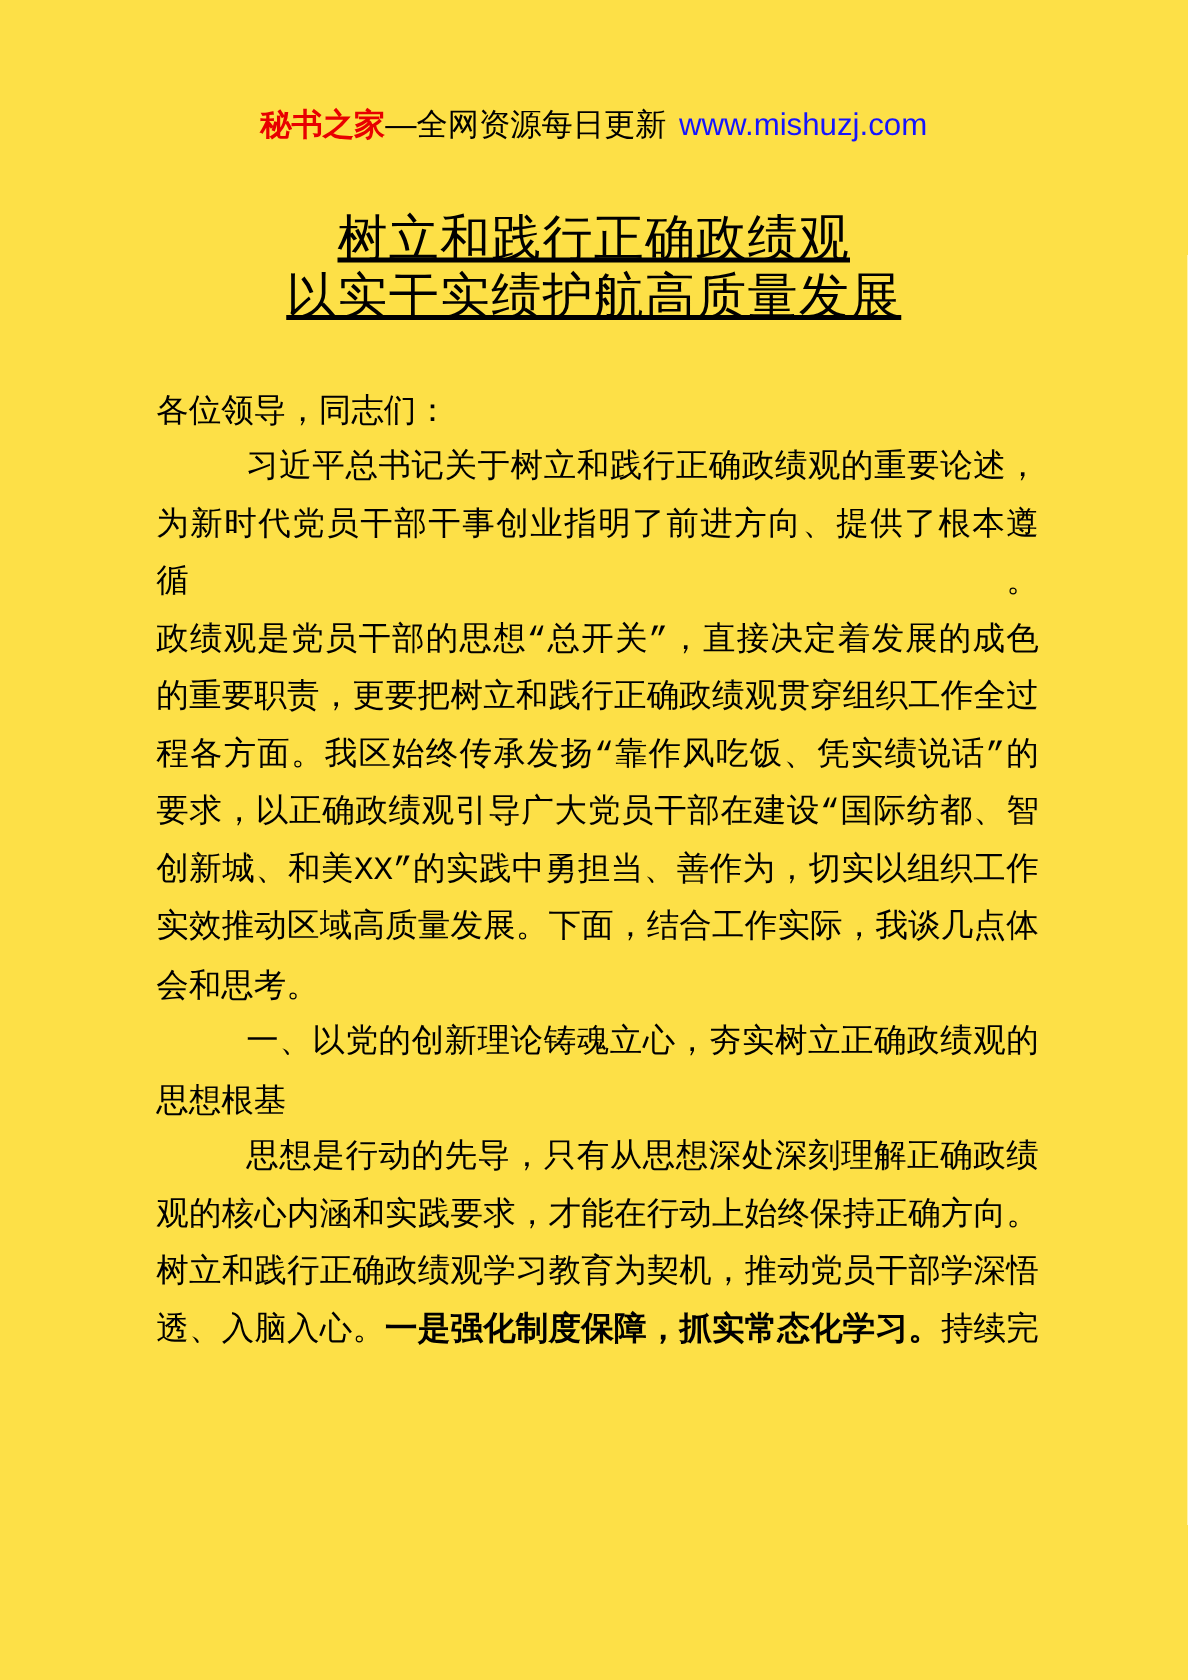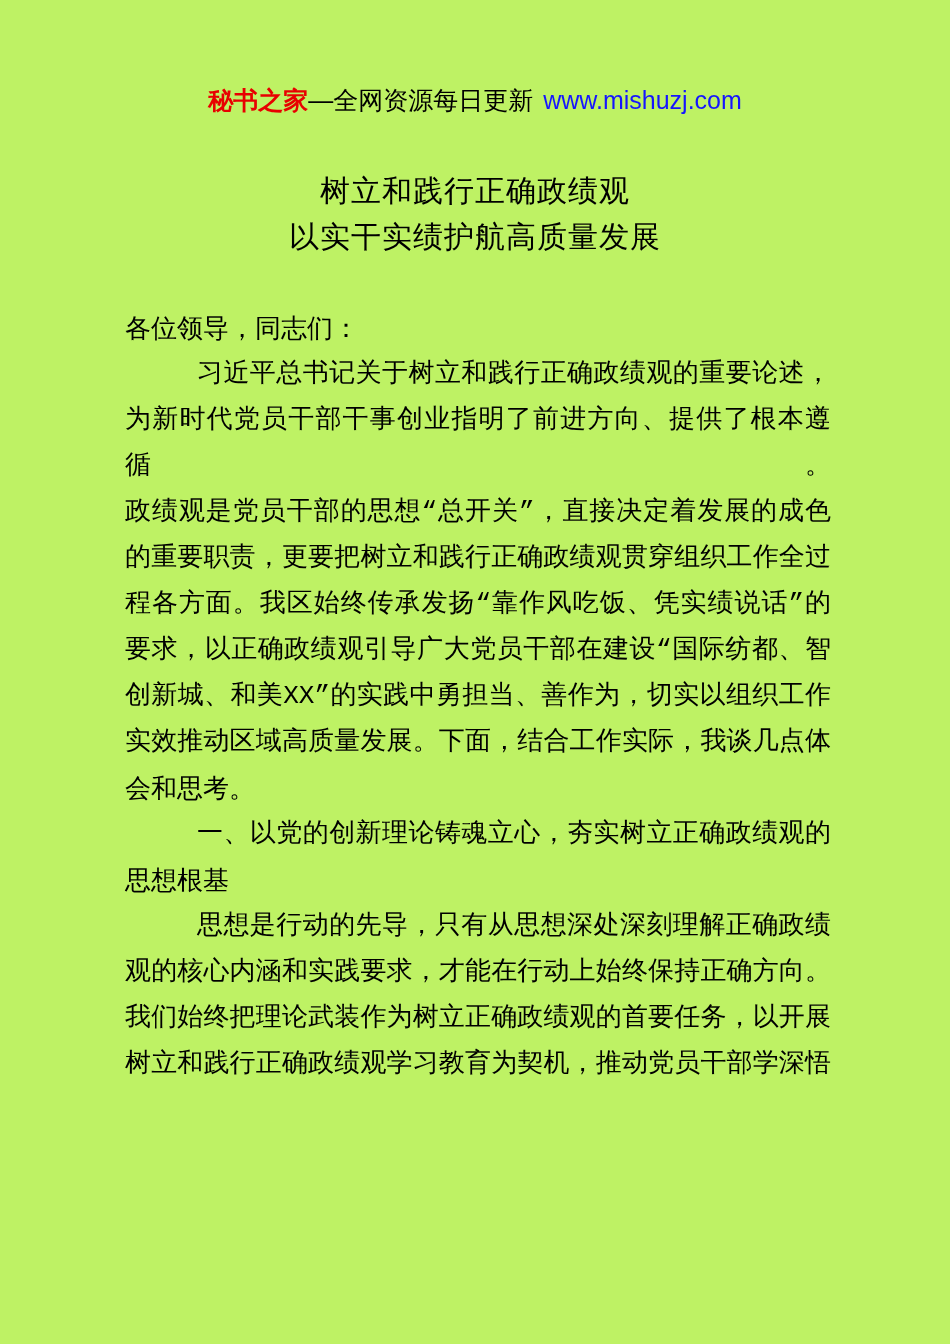--- a/index.html
+++ b/index.html
@@ -1,41 +1,42 @@
 <!DOCTYPE html>
 <html><head>
 <meta charset="utf-8">
 <style>
   html,body{margin:0;padding:0;background:#ffffff;}
   .page{
     position:relative;
     width:950px;height:1344px;
-    background:#bef264;
+    background:#fde047;
     overflow:hidden;
     font-family:"Liberation Sans","DejaVu Sans",sans-serif;
     color:#000000;
   }
   .banner{
     padding-top:84px;
     text-align:center;
     font-size:25px;
     line-height:32px;
     white-space:nowrap;
   }
   .banner .site{color:#e80000;font-weight:bold;}
   .banner .dash{color:#000000;}
   .banner .tagline{color:#000000;}
   .banner .url{color:#1515ff;margin-left:10px;}
   .title{
     margin:52px 0 0 0;
     text-align:center;
-    font-size:30px;
+    font-size:40px;
     font-weight:normal;
     line-height:46px;
     letter-spacing:1px;
+    text-decoration:underline;
   }
   .doc-body{
     margin-top:45px;
     padding-left:125px;
     padding-right:119px;
     font-size:26px;
     line-height:46px;
   }
   .line{text-align:left;white-space:nowrap;}
   .line.justify{
@@ -70,17 +71,17 @@
       <div class="line justify"><span>的重要职责，更要把树立和践行正确政绩观贯穿组织工作全过</span></div>
       <div class="line justify"><span>程各方面。我区始终传承发扬“靠作风吃饭、凭实绩说话”的</span></div>
       <div class="line justify"><span>要求，以正确政绩观引导广大党员干部在建设“国际纺都、智</span></div>
       <div class="line justify"><span>创新城、和美XX”的实践中勇担当、善作为，切实以组织工作</span></div>
       <div class="line justify"><span>实效推动区域高质量发展。下面，结合工作实际，我谈几点体</span></div>
       <div class="line"><span>会和思考。</span></div>
       <div class="line justify indent"><span>一、以党的创新理论铸魂立心，夯实树立正确政绩观的</span></div>
       <div class="line"><span>思想根基</span></div>
       <div class="line justify indent"><span>思想是行动的先导，只有从思想深处深刻理解正确政绩</span></div>
       <div class="line justify"><span>观的核心内涵和实践要求，才能在行动上始终保持正确方向。</span></div>
-      <div class="line justify"><span>我们始终把理论武装作为树立正确政绩观的首要任务，以开展</span></div>
       <div class="line justify"><span>树立和践行正确政绩观学习教育为契机，推动党员干部学深悟</span></div>
+      <div class="line justify"><span>透、入脑入心。</span><span class="bold">一是强化制度保障，抓实常态化学习。</span><span>持续完</span></div>
     </div>
 
 </div>
 
 </body></html>

